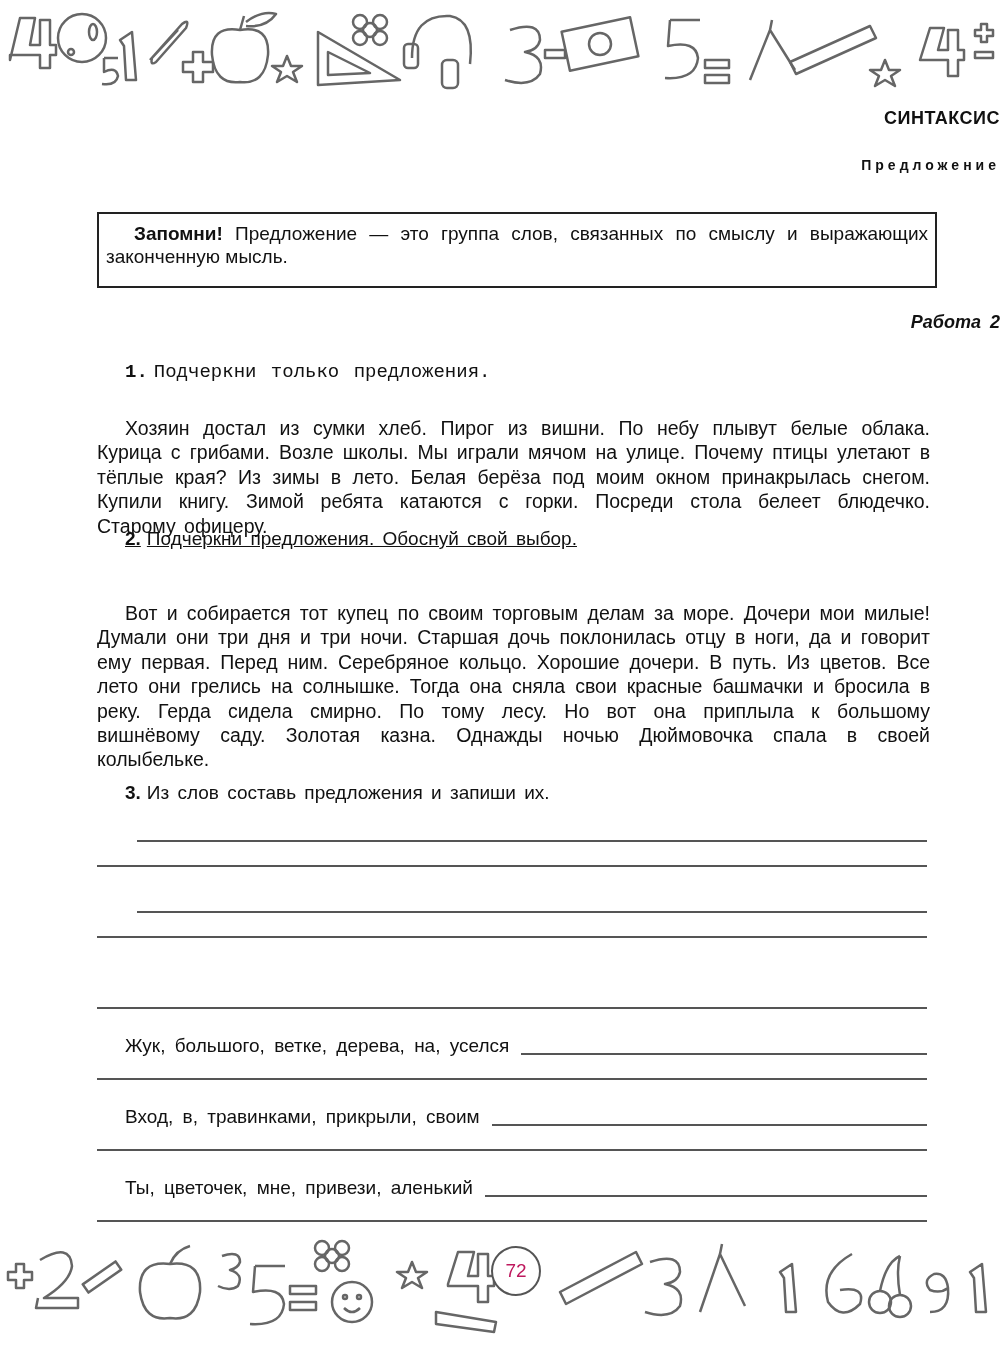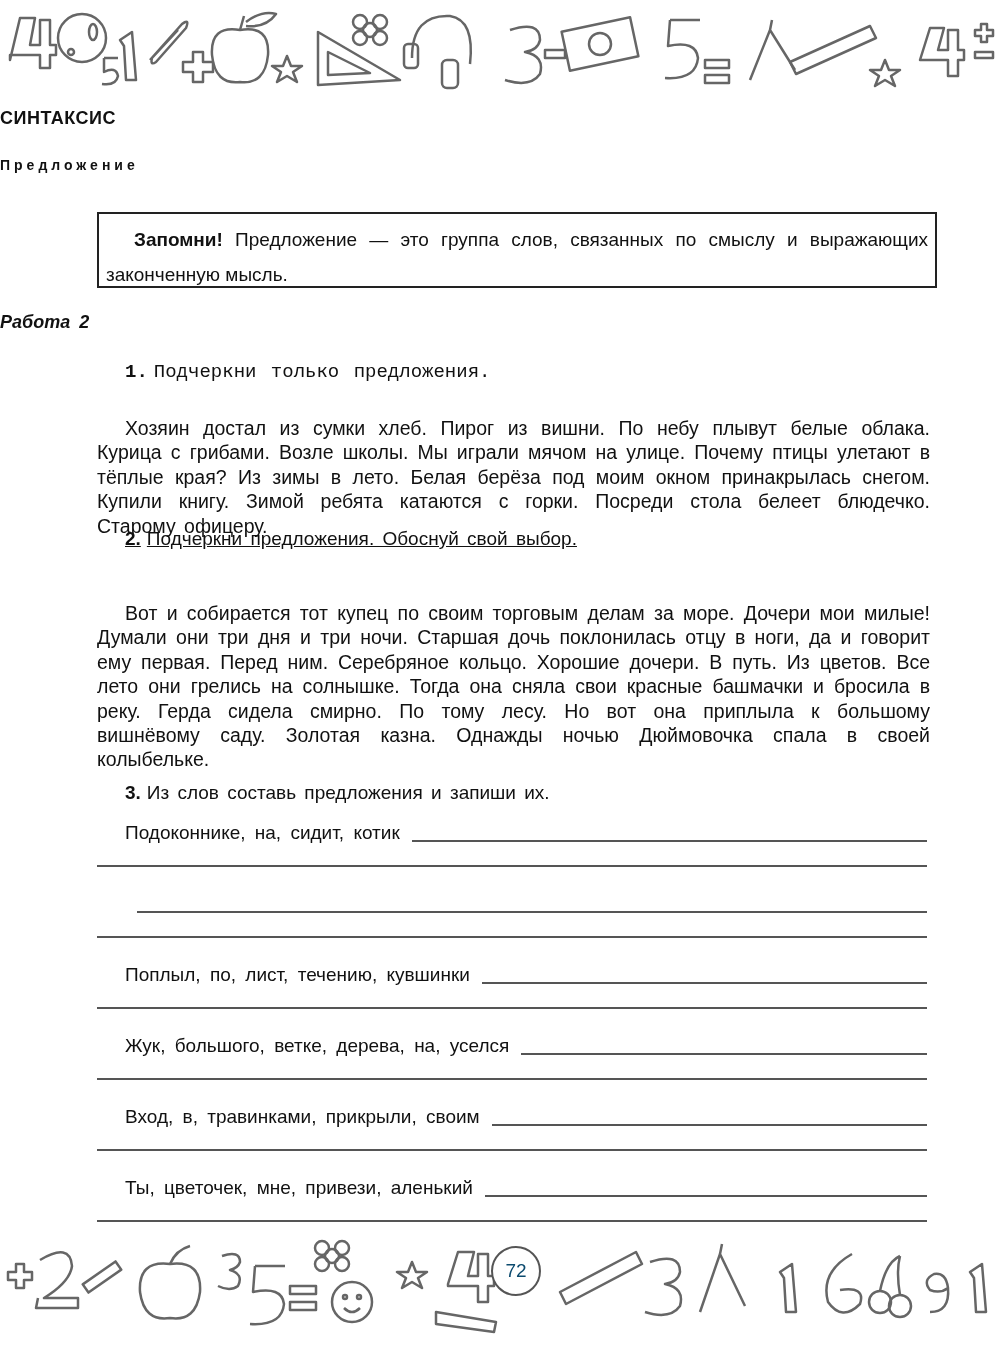--- a/index.html
+++ b/index.html
@@ -4,27 +4,27 @@
   <style>
     html, body { margin: 0; padding: 0; background: #ffffff; }
     body { width: 1000px; height: 1349px; position: relative; overflow: hidden;
            font-family: "Liberation Sans", sans-serif; color: #111; }
     .border-strip { position: absolute; left: 0; width: 1000px; height: 100px; }
     .border-top { top: 0; }
     .border-bottom { top: 1232px; height: 117px; }
     .page-number { position: absolute; left: 491px; top: 1246px; width: 46px; height: 46px;
                    border: 2px solid #555; border-radius: 50%; background: #fff;
                    display: flex; align-items: center; justify-content: center;
-                   font-size: 19px; color: #0c4a6e; }
-    .title { position: absolute; left: 0; width: 1000px; text-align: left; font-weight: bold; }
+                   font-size: 19px; color: #be185d; }
+    .title { position: absolute; left: 0; width: 1000px; text-align: right; font-weight: bold; }
     .t1 { top: 108px; font-size: 18px; letter-spacing: 0.5px; }
     .t2 { top: 157px; font-size: 14px; letter-spacing: 4px; }
     .t3 { top: 312px; font-size: 18px; word-spacing: 4px; font-style: italic; }
     .memo { position: absolute; left: 97px; top: 212px; width: 822px; height: 64px;
-            border: 2px solid #222; padding: 8px 7px 0 7px; font-size: 19px; line-height: 35px;
+            border: 2px solid #222; padding: 8px 7px 0 7px; font-size: 19px; line-height: 23px;
             text-align: justify; }
     .memo .indent { display: inline-block; width: 28px; }
     .memo b { font-weight: bold; }
     .task-head { position: absolute; left: 125px; font-size: 19px; word-spacing: 3px; }
     .task-head b { font-weight: bold; margin-right: 6px; }
     .para { position: absolute; left: 97px; width: 833px; font-size: 19.5px; line-height: 24.4px;
             text-align: justify; text-align-last: left; word-spacing: 3px; margin-top: 17px; }
     .para .indent { display: inline-block; width: 28px; }
     .exercise { position: absolute; left: 97px; width: 830px; height: 70px; }
     .exercise .prompt-row { position: absolute; left: 28px; top: 0; right: 0; display: flex;
@@ -139,36 +139,31 @@
 <div class="para" style="top:584px;">
   <span class="indent"></span><span>Вот и собирается тот купец по своим торговым делам за море. Дочери мои милые! Думали они три дня и три ночи. Старшая дочь поклонилась отцу в ноги, да и говорит ему первая. Перед ним. Серебряное кольцо. Хорошие дочери. В путь. Из цветов. Все лето они грелись на солнышке. Тогда она сняла свои красные башмачки и бросила в реку. Герда сидела смирно. По тому лесу. Но вот она приплыла к большому вишнёвому саду. Золотая казна. Однажды ночью Дюймовочка спала в своей колыбельке.</span>
 </div>
 
 <div class="task-head" style="top:782px;text-align:right;">
   <b>3.</b><span>Из слов составь предложения и запиши их.</span>
 </div>
 
 <div class="exercise" style="top:820px;">
   <div class="prompt-row">
-      <span>Подоконнике, на, сидит, котик</span>
       <span class="write-line"></span>
     </div>
   <div class="full-line"></div>
 </div>
 <div class="exercise" style="top:891px;">
   <div class="prompt-row">
       <span class="write-line"></span>
     </div>
   <div class="full-line"></div>
 </div>
 <div class="exercise" style="top:962px;">
-  <div class="prompt-row">
-      <span>Поплыл, по, лист, течению, кувшинки</span>
-      <span class="write-line"></span>
-    </div>
   <div class="full-line"></div>
 </div>
 <div class="exercise" style="top:1033px;">
   <div class="prompt-row">
       <span>Жук, большого, ветке, дерева, на, уселся</span>
       <span class="write-line"></span>
     </div>
   <div class="full-line"></div>
 </div>
 <div class="exercise" style="top:1104px;">

